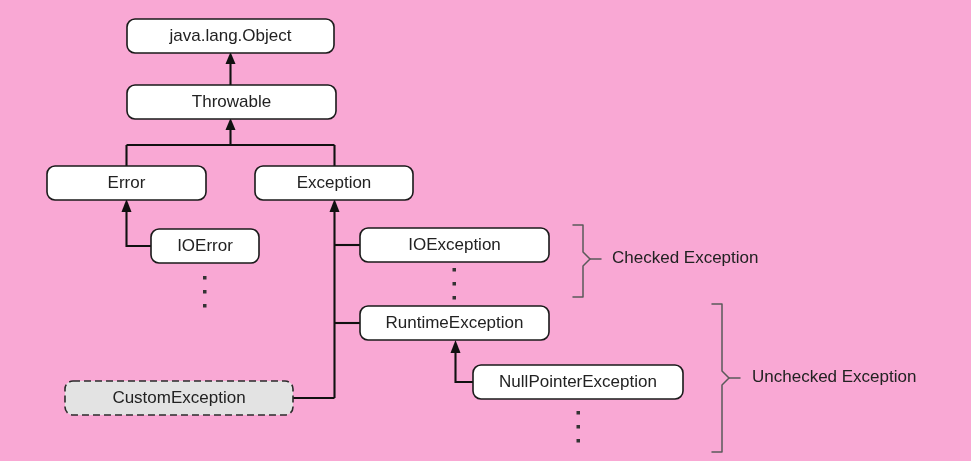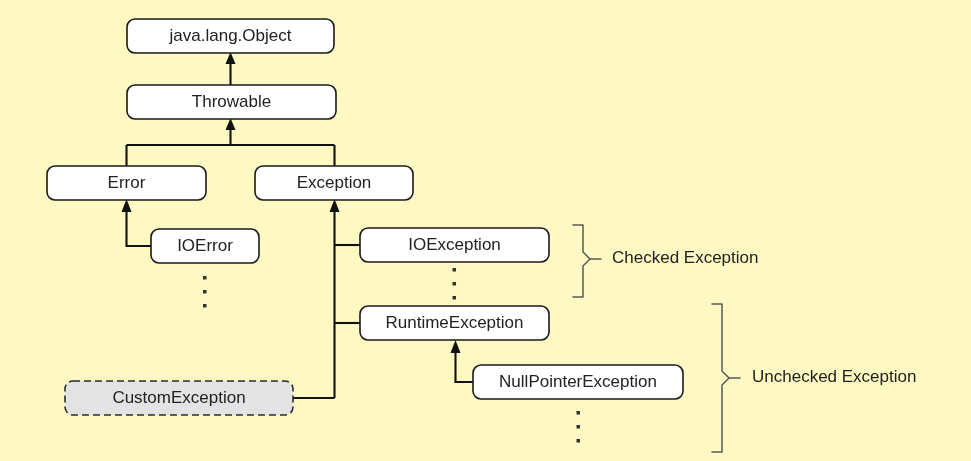--- a/index.html
+++ b/index.html
@@ -10,21 +10,21 @@
   body {
     width: 971px;
     height: 461px;
     font-family: "Liberation Sans", sans-serif;
     overflow: hidden;
   }
   #diagram-root {
     position: relative;
     width: 971px;
     height: 461px;
-    background: #fef9c3;
+    background: #f9a8d4;
   }
   svg#diagram-svg {
     position: absolute;
     top: 0;
     left: 0;
     width: 971px;
     height: 461px;
   }
   .node-box {
     fill: #ffffff;

